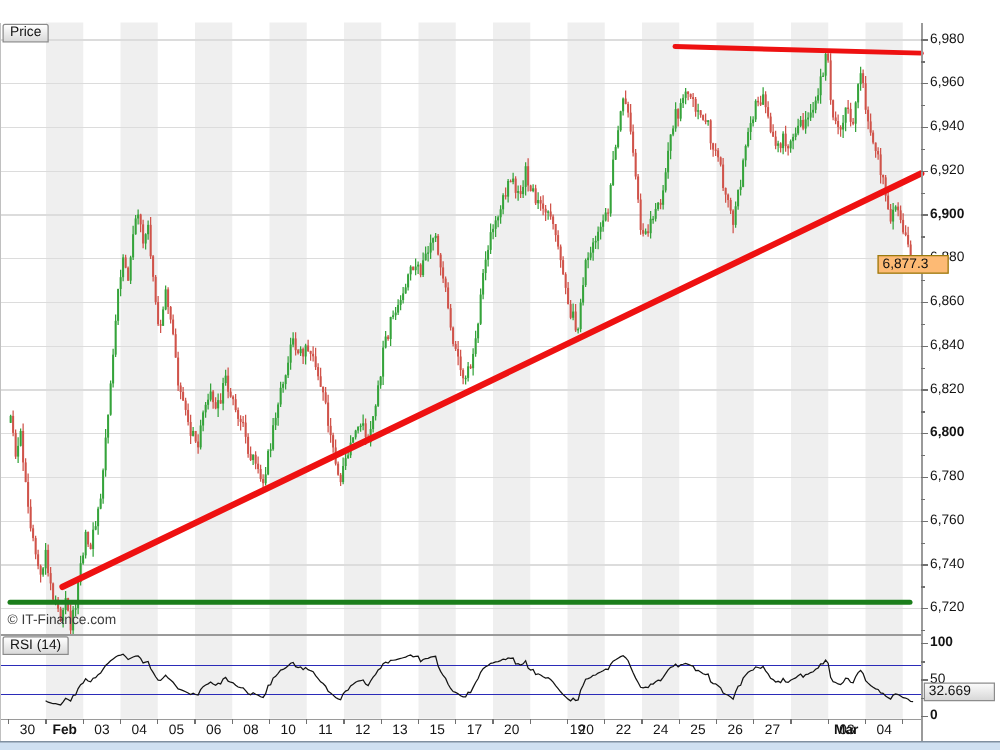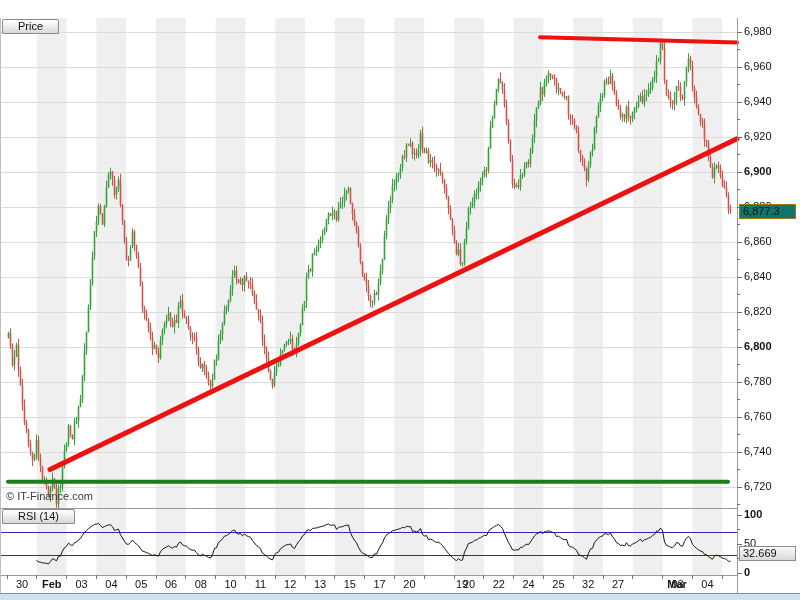--- a/index.html
+++ b/index.html
@@ -7,35 +7,35 @@
          font-family:"Liberation Sans",sans-serif;-webkit-font-smoothing:antialiased;}
   
   #header{position:absolute;left:0;top:0;width:800px;height:18px;box-sizing:border-box;
           background:linear-gradient(#fbfdff,#c9dbef);border-top:1px solid #65758a;
           border-bottom:1px solid #8ea8c4;display:flex;align-items:center;gap:12px;
           padding:0 5px;font-size:11px;font-weight:bold;white-space:nowrap;}
   .hdr-title{color:#13246b;}
   .hdr-red{color:#4a1208;}
   .hdr-brand{color:#13246b;margin-left:auto;}
   
-  .tab{position:absolute;left:2px;height:13px;line-height:13px;padding:0 15px;font-size:11px;
+  .tab{position:absolute;left:2px;height:13px;line-height:13px;padding:0 5px;font-size:11px;
        color:#111;background:linear-gradient(#ffffff,#d9d9d9);border:1px solid #8a8a8a;
        border-radius:2px 2px 0 0;z-index:3;}
   #price-tab{top:19px;}
   #rsi-tab{top:509px;}
   
   #chart-svg{position:absolute;left:0;top:0;z-index:1;}
   
   .ylabel{position:absolute;left:744px;width:54px;font-size:11px;color:#141414;z-index:2;}
   .ylabel.bold{font-weight:bold;}
   .xlabel{position:absolute;top:578px;width:34px;text-align:center;font-size:11px;color:#141414;z-index:2;}
   .xlabel.bold{font-weight:bold;}
   
-  #price-marker{position:absolute;left:739px;top:204px;width:52px;height:13px;line-height:13px;
-        background:#0f766e;border:1px solid #987a10;font-size:11px;color:#101010;
+  #price-marker{position:absolute;left:702px;top:204px;width:52px;height:13px;line-height:13px;
+        background:#fdba74;border:1px solid #987a10;font-size:11px;color:#101010;
         padding-left:3px;z-index:4;}
   
   #rsi-value-box{position:absolute;left:739px;top:546px;width:52px;height:13px;line-height:13px;
         background:linear-gradient(#fafafa,#d8d8d8);border:1px solid #8c8c8c;font-size:11px;
         color:#101010;padding-left:3px;z-index:4;}
   
   #watermark{position:absolute;left:6px;top:490px;font-size:11px;color:#3c3c3c;z-index:2;}
   
   #footer-strip{position:absolute;left:0;top:594px;width:800px;height:6px;background:#cfe0f1;z-index:2;}
 </style>
@@ -925,18 +925,18 @@
     <div class="xlabel" style="left: 273.2px;">12</div>
     <div class="xlabel" style="left: 303px;">13</div>
     <div class="xlabel" style="left: 332.8px;">15</div>
     <div class="xlabel" style="left: 362.6px;">17</div>
     <div class="xlabel" style="left: 392.4px;">20</div>
     <div class="xlabel" style="left: 445px;">19</div>
     <div class="xlabel" style="left: 452px;">20</div>
     <div class="xlabel" style="left: 481.8px;">22</div>
     <div class="xlabel" style="left: 511.6px;">24</div>
     <div class="xlabel" style="left: 541.4px;">25</div>
-    <div class="xlabel" style="left: 571.2px;">32</div>
+    <div class="xlabel" style="left: 571.2px;">26</div>
     <div class="xlabel" style="left: 601px;">27</div>
     <div class="xlabel bold" style="left: 660px;">Mar</div>
     <div class="xlabel" style="left: 660.6px;">03</div>
     <div class="xlabel" style="left: 690.4px;">04</div>
   </div>
 
 </body></html>

